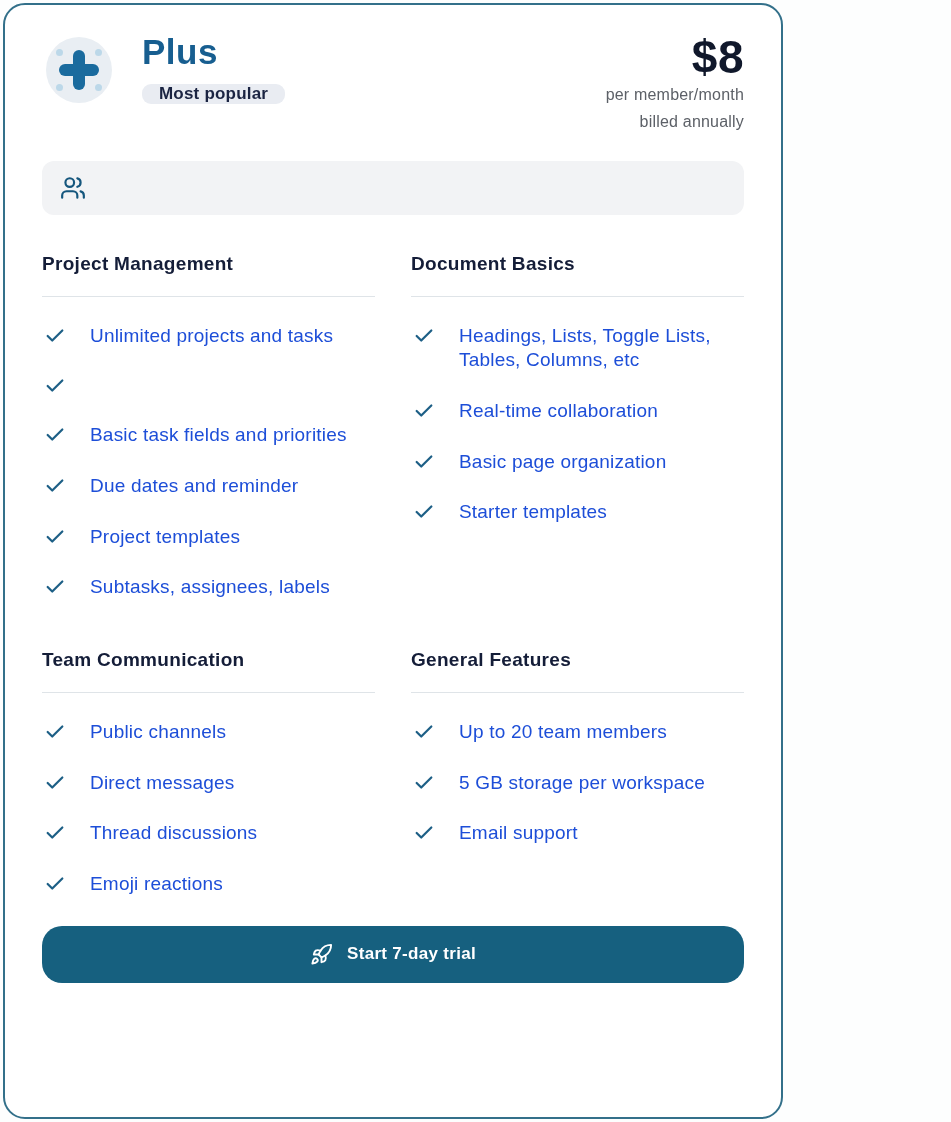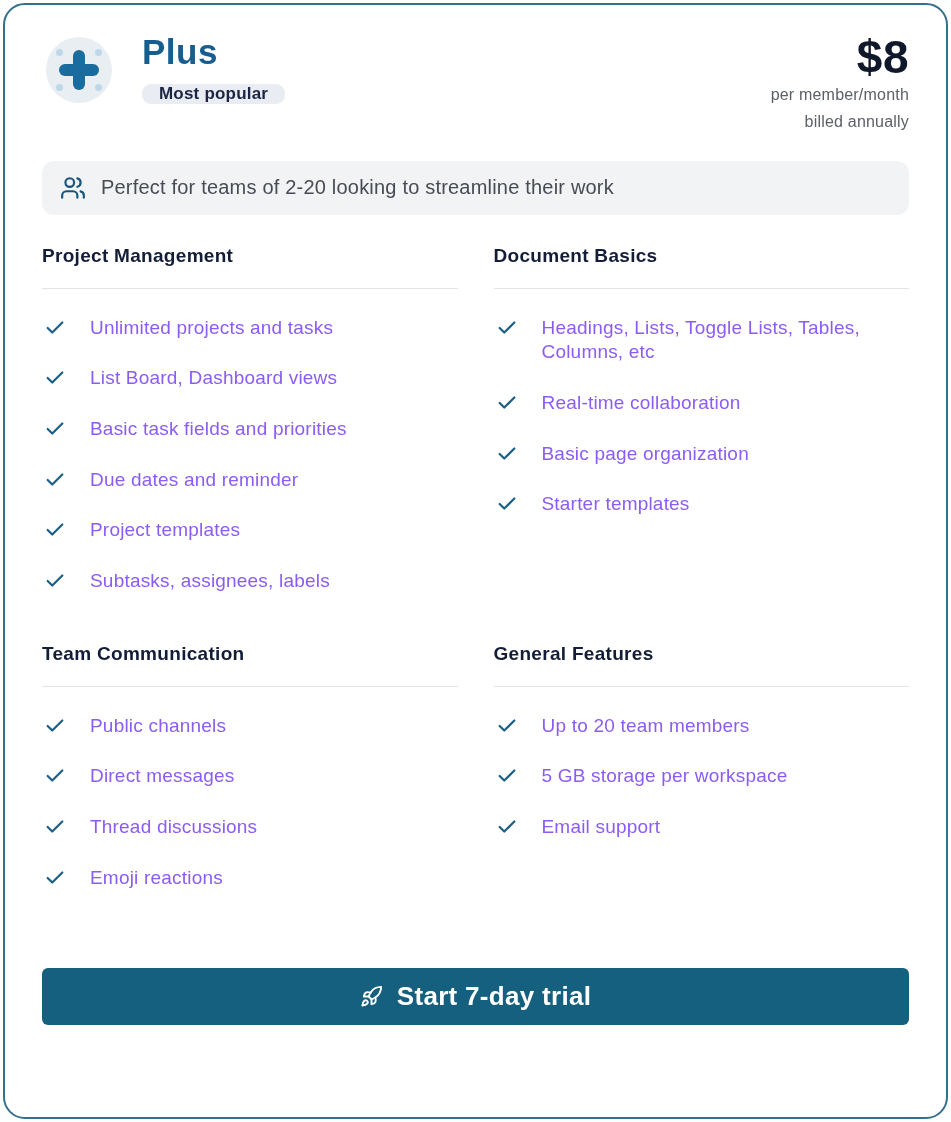--- a/index.html
+++ b/index.html
@@ -5,21 +5,21 @@
   * { margin: 0; padding: 0; box-sizing: border-box; }
   html, body {
     width: 951px; height: 1122px;
     background: #fdfefe;
     font-family: "Liberation Sans", sans-serif;
     overflow: hidden;
   }
   .card {
     position: absolute;
     left: 3px; top: 3px;
-    width: 945px; height: 1116px;
+    width: 780px; height: 1116px;
     background: #ffffff;
     border: 2px solid #33708a;
     border-radius: 22px;
     padding: 26px 37px 30px 37px;
   }
   
   .header { display: flex; justify-content: space-between; align-items: flex-start; }
   .header-left { display: flex; align-items: flex-start; }
   .plan-icon {
     width: 66px; height: 66px; border-radius: 50%;
@@ -56,36 +56,36 @@
   
   .tagline { margin-top: 30px; font-size: 22px; color: #585d64; letter-spacing: 0.2px; }
   .info-box {
     margin-top: 25px; background: #f2f3f5; border-radius: 12px;
     padding: 14px 18px; display: flex; align-items: center;
   }
   .info-box svg { flex: 0 0 auto; margin-right: 15px; }
   .info-text { font-size: 20px; color: #474c54; letter-spacing: 0.2px; }
   
   .sections {
-    margin-top: 30px;
+    margin-top: 38px;
     display: grid; grid-template-columns: 1fr 1fr;
     column-gap: 36px; row-gap: 20px; gap: 36px;
   }
   .section-title { font-size: 19px; font-weight: bold; color: #141d38; letter-spacing: 0.3px; }
   .section-divider { border: none; border-top: 1px solid #dfe4e8; margin-top: 21px; }
   .feature-list { list-style: none; margin-top: 14px; }
   .feature-item { display: flex; align-items: flex-start; padding: 13px 0; }
   .feature-item svg { flex: 0 0 auto; margin: 1px 24px 0 2px; }
-  .feature-text { font-size: 19px; color: #8b5cf6; line-height: 1.3; letter-spacing: 0.2px; }
+  .feature-text { font-size: 19px; color: #1d4ed8; line-height: 1.3; letter-spacing: 0.2px; }
   
   .cta-button {
-    margin-top: 64px; width: 100%; height: 57px;
-    background: #16607f; border: none; border-radius: 6px;
+    margin-top: 16px; width: 100%; height: 57px;
+    background: #16607f; border: none; border-radius: 20px;
     color: #ffffff; font-family: "Liberation Sans", sans-serif;
-    font-size: 26px; font-weight: bold; letter-spacing: 0.3px;
+    font-size: 17px; font-weight: bold; letter-spacing: 0.3px;
     display: flex; align-items: center; justify-content: center;
     cursor: pointer;
   }
   .cta-button svg { margin-right: 14px; }
 </style>
 </head>
 <body>
 
 <div class="card">
 
@@ -111,40 +111,38 @@
   </div>
 
 
   <div class="info-box">
     <svg width="26" height="26" viewBox="0 0 24 24" fill="none" stroke="#15567d" stroke-width="2" stroke-linecap="round" stroke-linejoin="round">
       <path d="M16 21v-2a4 4 0 0 0-4-4H6a4 4 0 0 0-4 4v2"></path>
       <circle cx="9" cy="7" r="4"></circle>
       <path d="M22 21v-2a4 4 0 0 0-3-3.87"></path>
       <path d="M16 3.13a4 4 0 0 1 0 7.75"></path>
     </svg>
-    <span class="info-text">Perfect for teams of 2-20 looking to streamline their work</span>
   </div>
 
   <div class="sections">
   <section>
     <h3 class="section-title">Project Management</h3>
     <hr class="section-divider">
     <ul class="feature-list">
   <li class="feature-item">
     <svg width="22" height="22" viewBox="0 0 24 24" fill="none" stroke="#1d5f86" stroke-width="2.4" stroke-linecap="round" stroke-linejoin="round">
       <polyline points="20 6 9 17 4 12"></polyline>
     </svg>
     <span class="feature-text">Unlimited projects and tasks</span>
   </li>
 
   <li class="feature-item">
     <svg width="22" height="22" viewBox="0 0 24 24" fill="none" stroke="#1d5f86" stroke-width="2.4" stroke-linecap="round" stroke-linejoin="round">
       <polyline points="20 6 9 17 4 12"></polyline>
     </svg>
-    <span class="feature-text">List Board, Dashboard views</span>
   </li>
 
   <li class="feature-item">
     <svg width="22" height="22" viewBox="0 0 24 24" fill="none" stroke="#1d5f86" stroke-width="2.4" stroke-linecap="round" stroke-linejoin="round">
       <polyline points="20 6 9 17 4 12"></polyline>
     </svg>
     <span class="feature-text">Basic task fields and priorities</span>
   </li>
 
   <li class="feature-item">

